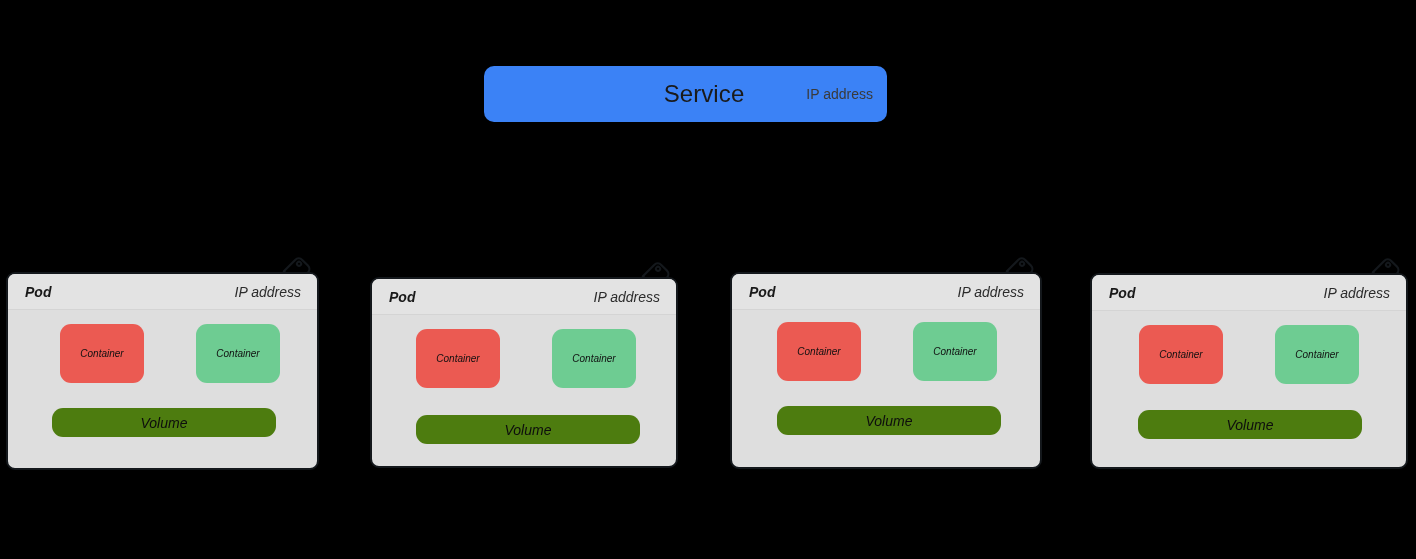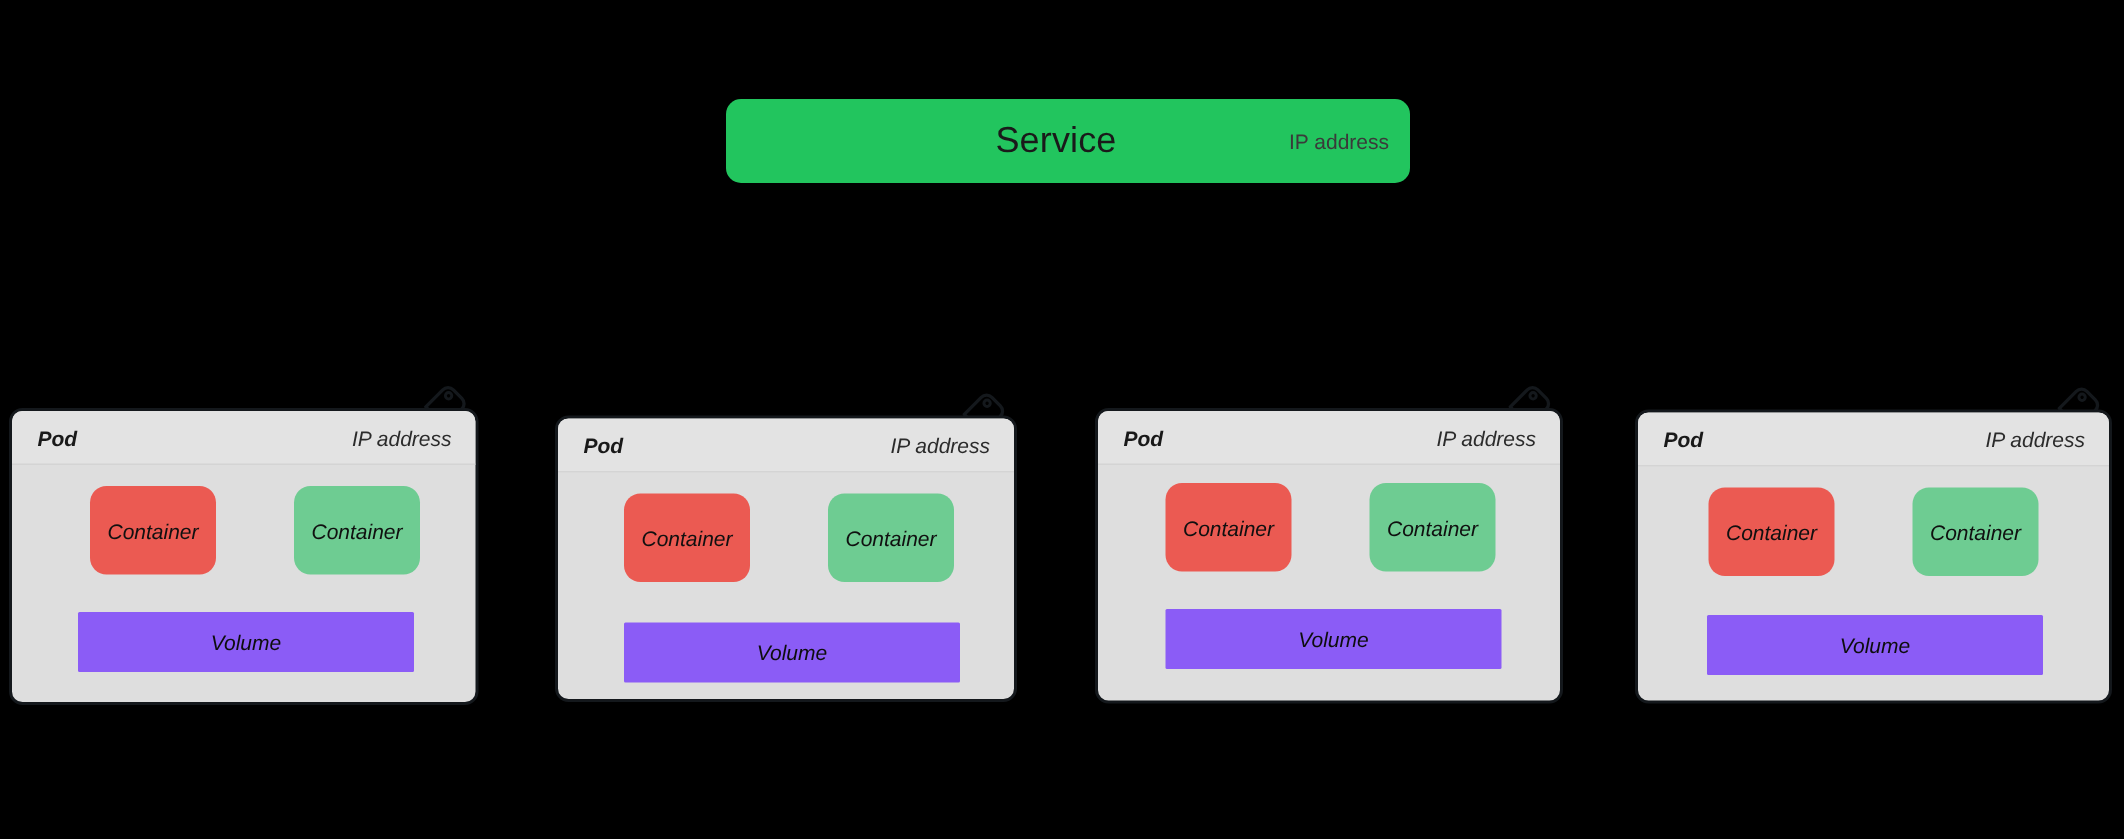--- a/index.html
+++ b/index.html
@@ -14,23 +14,23 @@
     overflow: hidden;
     font-family: "Liberation Sans", sans-serif;
     -webkit-font-smoothing: antialiased;
   }
 
   
   .service-box {
     position: absolute;
     left: 484px;
     top: 66px;
-    width: 456px;
+    width: 403px;
     height: 56px;
-    background: #22c55e;
+    background: #3b82f6;
     border-radius: 10px;
     box-sizing: border-box;
   }
   .service-title {
     position: absolute;
     left: 0;
     top: 0;
     width: 440px;
     height: 56px;
     display: flex;
@@ -110,41 +110,41 @@
   }
   .container-box {
     position: absolute;
     top: 0;
     width: 84px;
     height: 59px;
     border-radius: 11px;
     display: flex;
     align-items: center;
     justify-content: center;
-    font-size: 14px;
+    font-size: 10px;
     color: #101010;
     box-sizing: border-box;
   }
   .container-box.red {
     background: #EB5A52;
     left: 52px;
   }
   .container-box.green {
     background: #6ECC92;
     left: 188px;
   }
 
   .volume-bar {
     position: absolute;
     left: 44px;
     top: 134px;
     width: 224px;
-    height: 40px;
-    background: #8b5cf6;
-    border-radius: 1px;
+    height: 29px;
+    background: #4d7c0f;
+    border-radius: 11px;
     display: flex;
     align-items: center;
     justify-content: center;
     font-size: 14px;
     color: #0d0d0d;
     box-sizing: border-box;
   }
 
   
   .tag-icon {

